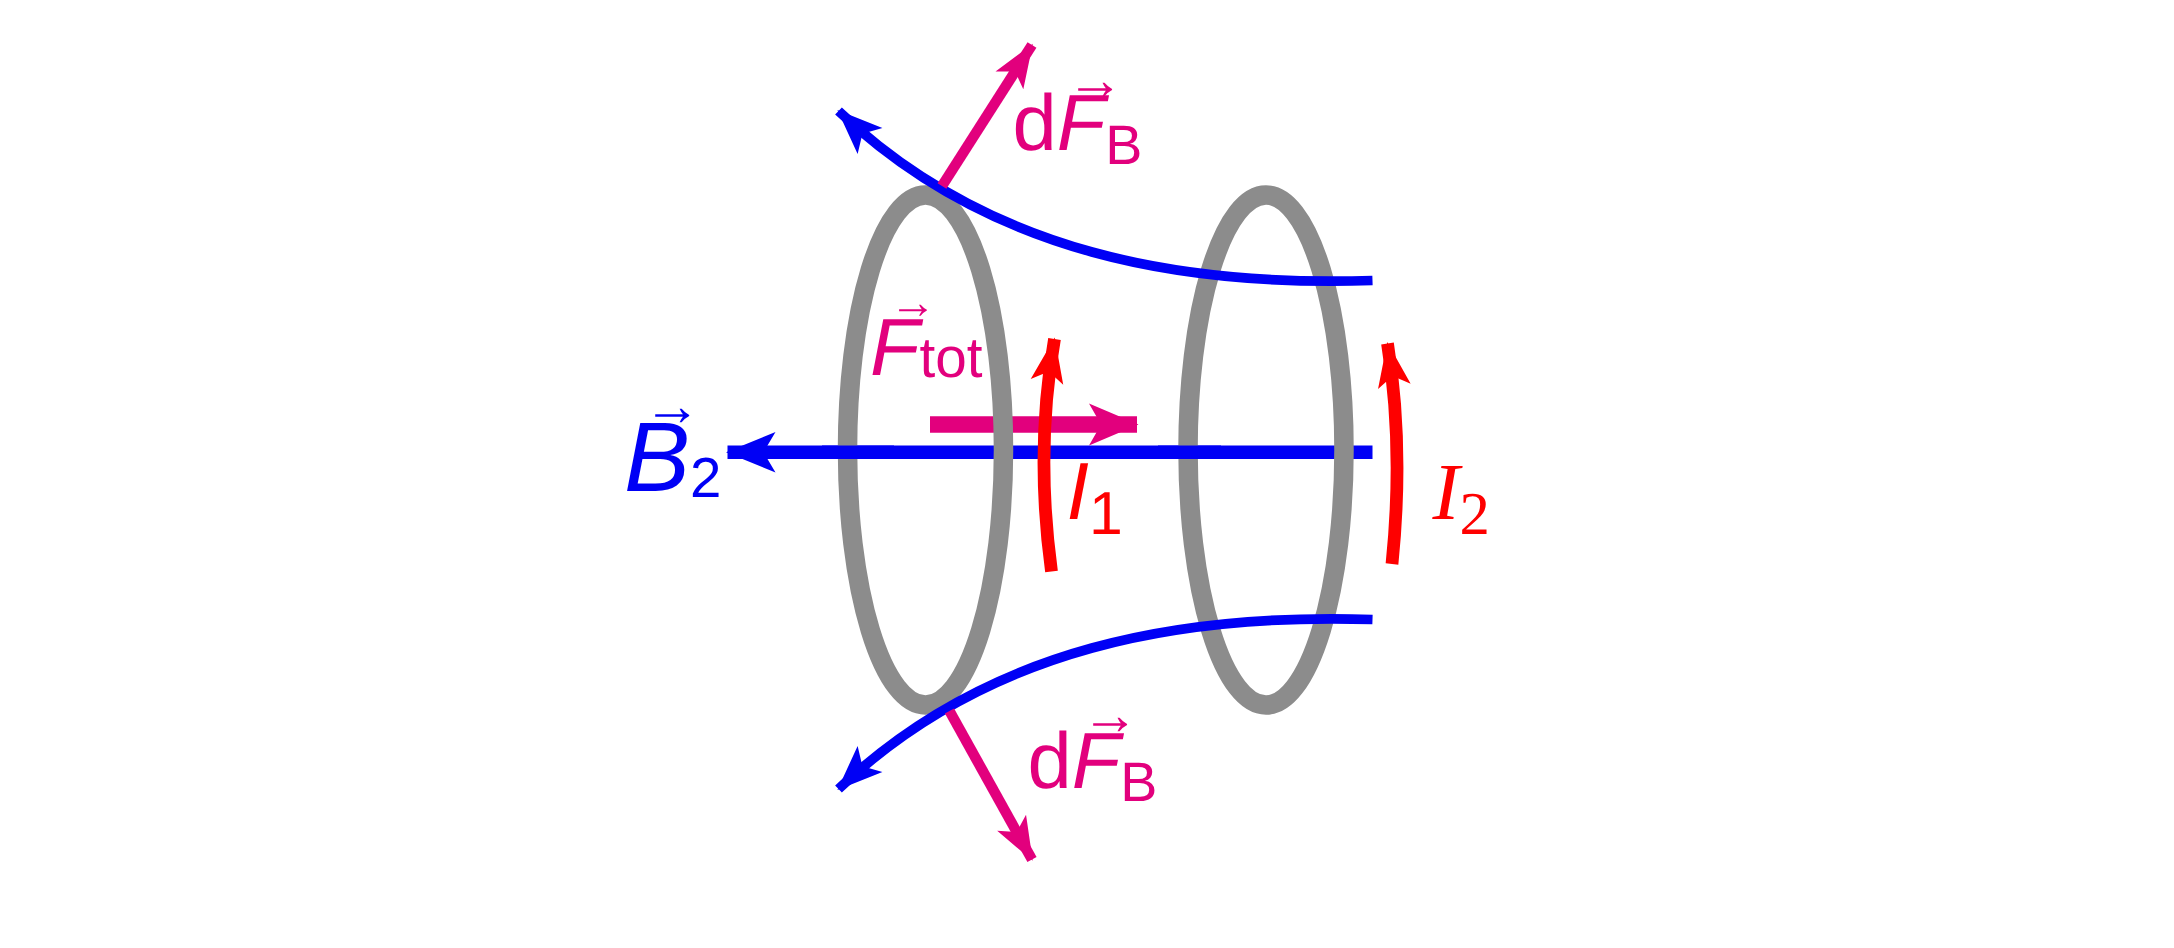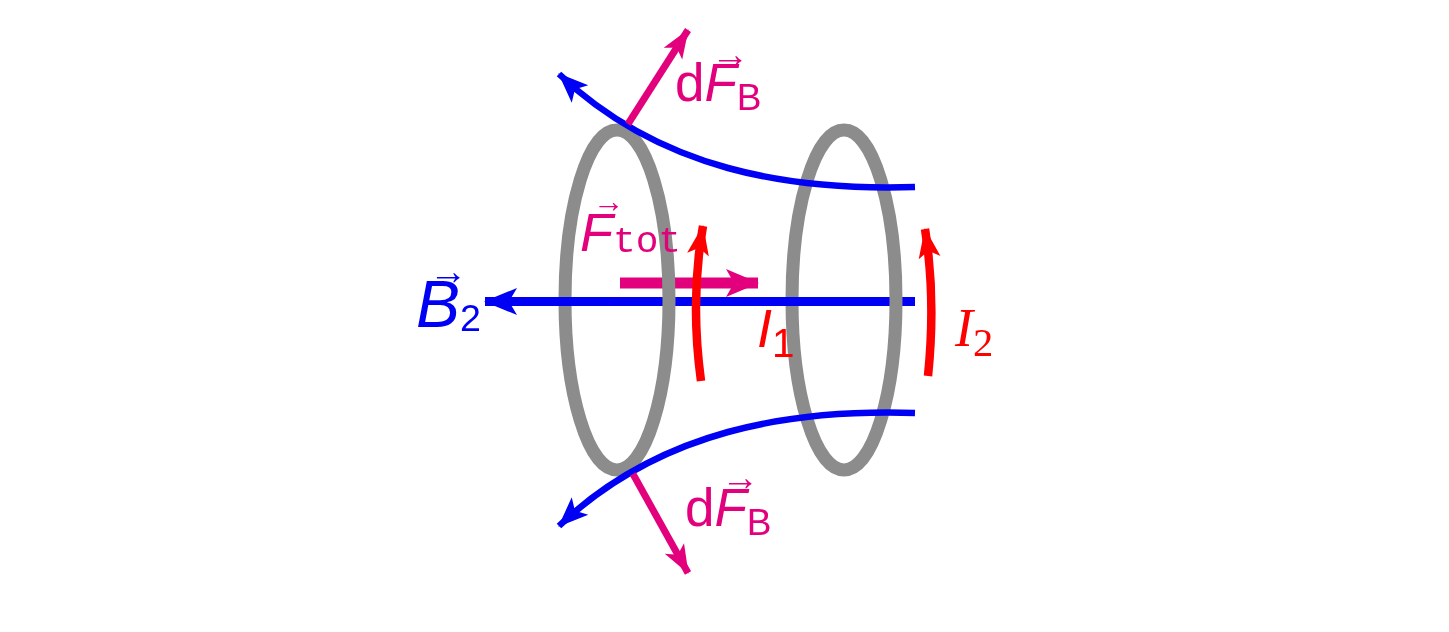--- a/index.html
+++ b/index.html
@@ -42,24 +42,24 @@
   .vec {
     position: absolute;
     font-style: normal;
     line-height: 1;
   }
   #b2-label   { left: 416px; top: 271px; font-size: 66px; color: var(--field-blue); }
   #b2-label .sub { font-size: 0.57em; vertical-align: -0.10em; }
   #b2-label .vec { left: 13px; top: -19px; font-size: 0.58em; }
 
   #ftot-label { left: 580px; top: 205px; font-size: 54px; color: var(--force-magenta); }
-  #ftot-label .sub { font-size: 0.70em; vertical-align: -0.02em; font-family: Liberation Mono, monospace; }
+  #ftot-label .sub { font-size: 0.70em; vertical-align: -0.02em; }
   #ftot-label .vec { left: 13px; top: -19px; font-size: 0.58em; }
 
-  #i1-label { left: 711px; top: 301px; font-size: 54px; color: var(--current-red); margin-left: 46px; }
+  #i1-label { left: 711px; top: 301px; font-size: 54px; color: var(--current-red); }
   #i2-label { left: 955px; top: 301px; font-size: 54px; color: var(--current-red); font-family: Liberation Serif, serif; }
   #i1-label .sub, #i2-label .sub { font-size: 0.75em; vertical-align: -0.24em; }
 
   #dfb-top-label    { left: 675px; top: 56px;  font-size: 53px; color: var(--force-magenta); }
   #dfb-bottom-label { left: 685px; top: 481px; font-size: 53px; color: var(--force-magenta); }
   #dfb-top-label .sub, #dfb-bottom-label .sub { font-size: 0.70em; vertical-align: -0.24em; }
   #dfb-top-label .vec    { left: 36px; top: -21px; font-size: 0.72em; }
   #dfb-bottom-label .vec { left: 36px; top: -23px; font-size: 0.72em; }
 </style>
 </head>

